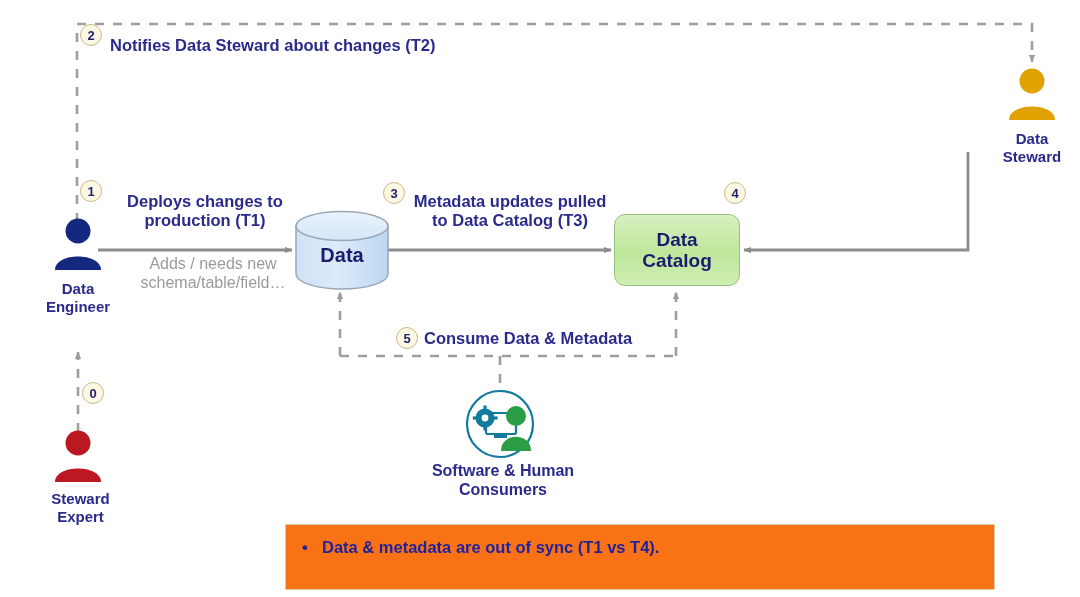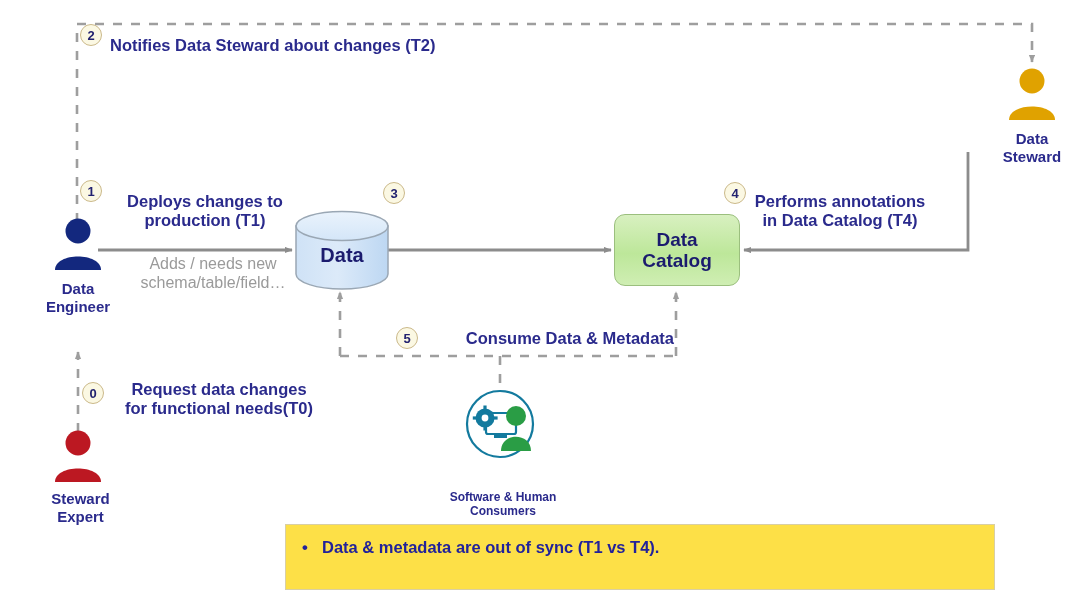--- a/index.html
+++ b/index.html
@@ -25,21 +25,21 @@
   
   .cyl{position:absolute;}
   .cat-box{position:absolute;box-sizing:border-box;
            background:linear-gradient(180deg,#d8f0c0 0%,#bde79a 55%,#cfeeb3 100%);
            border:1.4px solid #9bbf7e;border-radius:11px;
            display:flex;align-items:center;justify-content:center;
            color:#1b1b6e;font-size:19px;font-weight:bold;line-height:1.12;
            text-align:center;white-space:pre-line;}
 
   
-  .note{position:absolute;background:#fde047;border:1px solid #d9cfa3;
+  .note{position:absolute;background:#f97316;border:1px solid #d9cfa3;
         box-sizing:border-box;padding:10px 14px 10px 14px;}
   .note ul{margin:0;padding:0 0 0 22px;list-style:none;}
   .note li{color:#22229a;font-size:16.5px;font-weight:bold;line-height:1.55;
            position:relative;}
   .note li:before{content:"\2022";position:absolute;left:-20px;color:#22229a;}
 
   svg{position:absolute;left:0;top:0;overflow:visible;}
 </style>
 </head>
 <body>
@@ -132,43 +132,41 @@
     <circle cx="29" cy="30" r="9.5" fill="#137a9e"></circle>
     <circle cx="29" cy="30" r="3.4" fill="#ffffff"></circle>
     <rect x="27.4" y="17.5" width="3.2" height="5" fill="#137a9e"></rect>
     <rect x="27.4" y="37.5" width="3.2" height="5" fill="#137a9e"></rect>
     <rect x="16.8" y="28.4" width="5" height="3.2" fill="#137a9e"></rect>
     <rect x="36.6" y="28.4" width="5" height="3.2" fill="#137a9e"></rect>
 
     <circle cx="60" cy="28" r="10" fill="#2a9d45"></circle>
     <path d="M45,63 C45,44 75,44 75,63 Z" fill="#2a9d45"></path>
   </svg>
-  <div class="lbl actor" style="left:420px;top:462px;width:166px;font-size:12px;margin-top:28px;">Software &amp; Human
+  <div class="lbl actor" style="left:420px;top:462px;width:166px;font-size:16px;">Software &amp; Human
 Consumers</div>
 
   <div class="badge" style="left:80px;top:24px;">2</div>
   <div class="badge" style="left:80px;top:180px;">1</div>
   <div class="badge" style="left:383px;top:182px;">3</div>
   <div class="badge" style="left:724px;top:182px;">4</div>
   <div class="badge" style="left:396px;top:327px;">5</div>
   <div class="badge" style="left:82px;top:382px;">0</div>
 
   <div class="lbl step" style="left:110px;top:36px;width:420px;text-align:left;">Notifies Data Steward about changes (T2)</div>
 
   <div class="lbl step" style="left:110px;top:192px;width:190px;">Deploys changes to
 production (T1)</div>
 
+  <div class="lbl step" style="left:400px;top:192px;width:220px;">Metadata updates pulled
+to Data Catalog (T3)</div>
 
-  <div class="lbl step" style="left:740px;top:192px;width:200px;">Performs annotations
-in Data Catalog (T4)</div>
 
-  <div class="lbl step" style="left:424px;top:329px;width:250px;text-align:right;">Consume Data &amp; Metadata</div>
+  <div class="lbl step" style="left:424px;top:329px;width:250px;text-align:left;">Consume Data &amp; Metadata</div>
 
-  <div class="lbl step" style="left:108px;top:380px;width:222px;">Request data changes
-for functional needs(T0)</div>
 
   <div class="gray-note" style="left:108px;top:254px;width:210px;">Adds / needs new
 schema/table/field…</div>
 
   <div class="note" style="left:285px;top:524px;width:710px;height:66px;">
     <ul>
       <li>Data &amp; metadata are out of sync (T1 vs T4).</li>
     </ul>
   </div>
 

